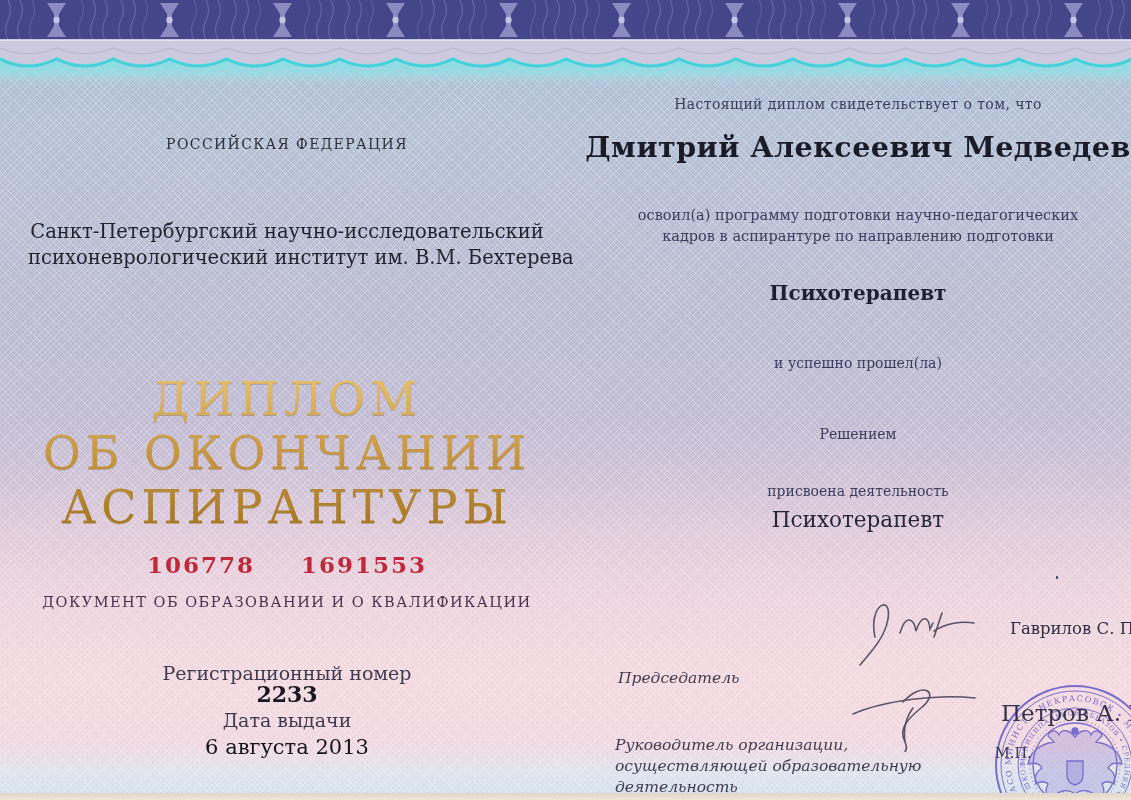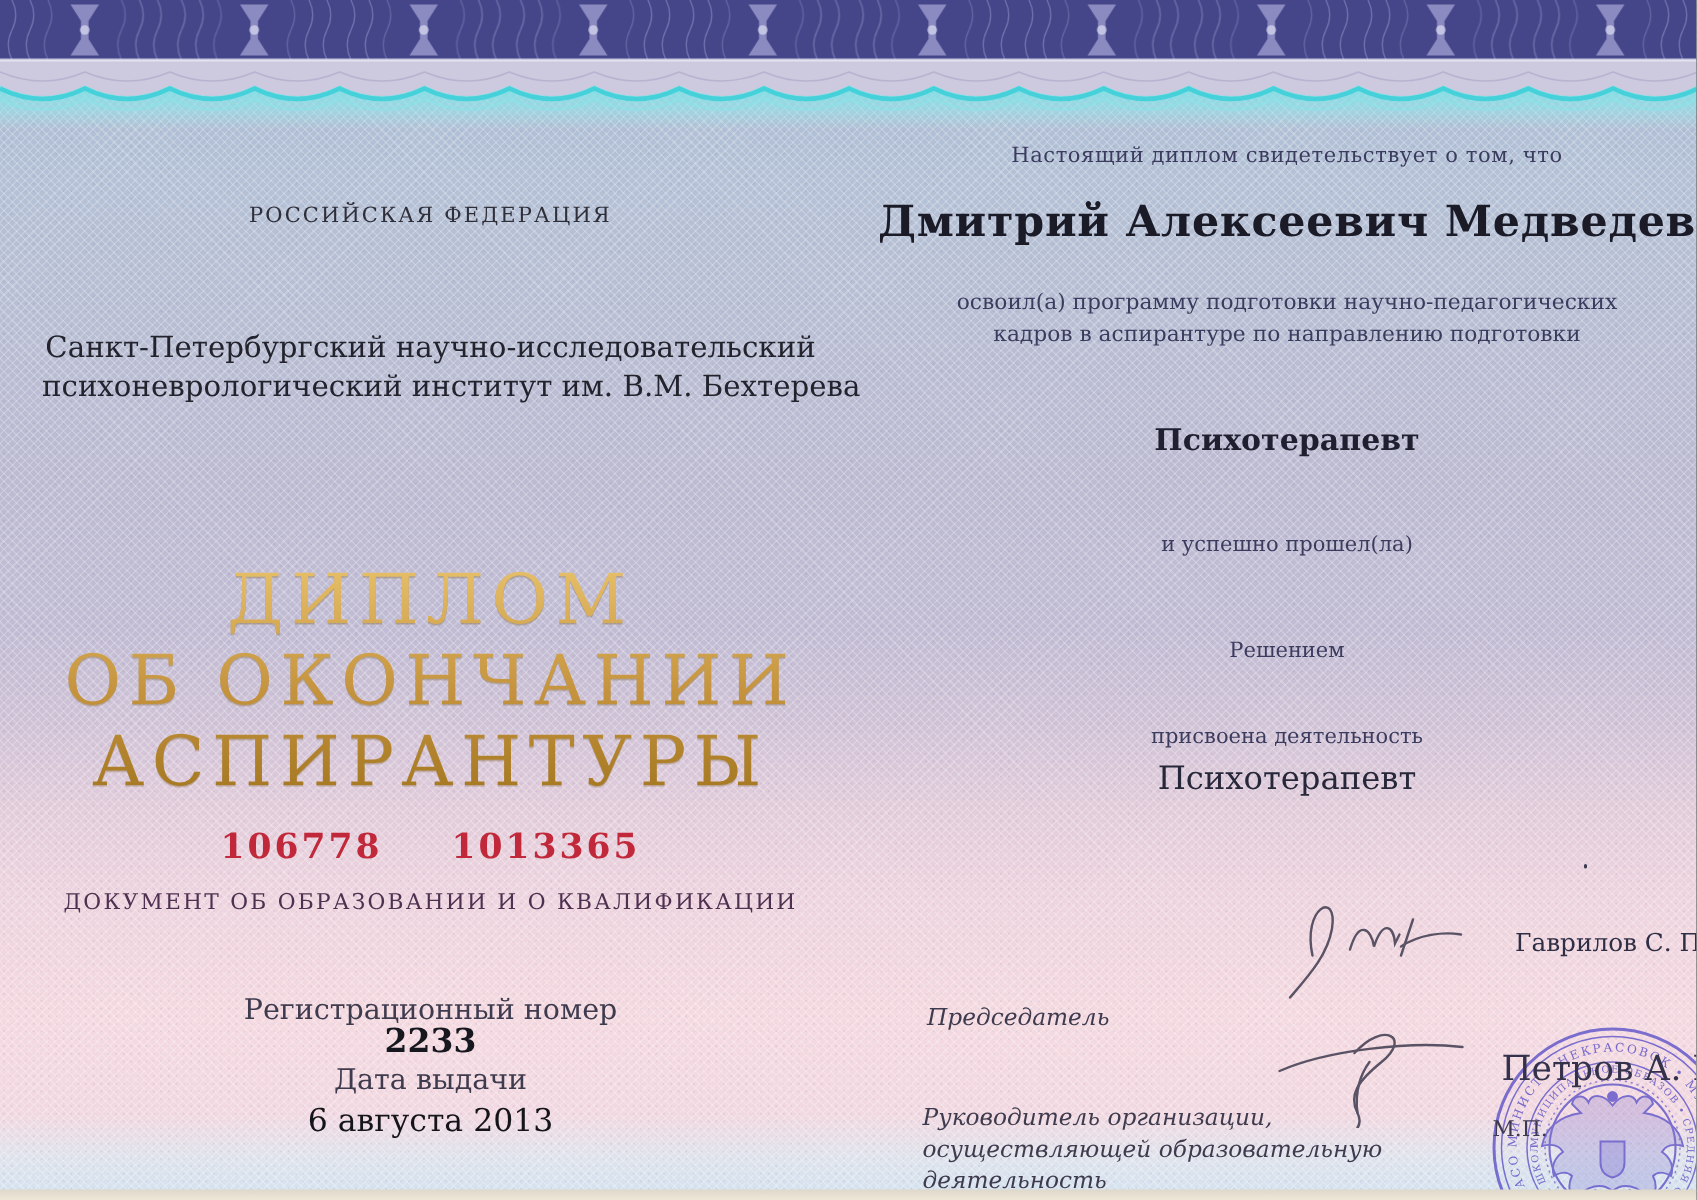--- a/index.html
+++ b/index.html
@@ -31,21 +31,21 @@
     -webkit-background-clip:text; background-clip:text; color:transparent;
     filter:drop-shadow(0 1px 0 rgba(115,82,18,.35));}
   .serials{top:551px; font-size:23px; font-weight:bold; letter-spacing:2px; color:#c1293b;}
   .serials span{margin:0 18px;}
   .dockind{top:594px; font-size:14.5px; letter-spacing:1.5px; color:#4e3050;}
   .small-it{font-size:19px; color:#3f3b4e;}
   .regnum{top:681px; font-size:22px; font-weight:bold; color:#17171f;}
   .issuedate{top:735px; font-size:21px; font-weight:normal; color:#141419;}
   .intro{top:96px; font-size:14px; letter-spacing:.4px; color:#3b3b5e;}
   .holder{top:130px; font-size:28.5px; font-weight:bold; color:#1b1b28; letter-spacing:.5px;}
-  .prog{font-size:14.5px; color:#3b3b5e;}
+  .prog{font-size:14.5px; color:#3b3b5e;margin-top:13px;}
   .field{top:281px; font-size:20px; font-weight:bold; color:#1f1f30;}
   .passed{top:355px; font-size:14px; color:#3b3b5e;}
   .decision{top:426px; font-size:14px; color:#3b3b5e; padding-right:30px;}
   .quallabel{top:483px; font-size:14px; color:#3b3b5e;}
   .qualification{top:507px; font-size:21.5px; color:#27273a;}
   .lab-left{text-align:left; font-style:italic; font-size:15.5px; color:#3f3b4e; line-height:21px;margin-top:48px;}
   .signame{font-size:16.5px; color:#2e2e44; text-align:left;}
   .mp{font-size:14.5px; color:#3c3950;}
   .stray-dot{position:absolute; left:1056px; top:576px; width:2px; height:3px; background:#3a3a50; z-index:2; border-radius:1px;}
   svg{display:block;}
@@ -95,21 +95,21 @@
   <div class="t lcol inst" style="top:246px">психоневрологический институт им. В.М. Бехтерева</div>
 
   <div class="t lcol gold-title">
     <div>ДИПЛОМ</div>
     <div>ОБ ОКОНЧАНИИ</div>
     <div>АСПИРАНТУРЫ</div>
   </div>
 
   <div class="t lcol serials">
     <span>106778</span>
-    <span>1013365</span>
+    <span>1691553</span>
   </div>
 
   <div class="t lcol dockind">ДОКУМЕНТ ОБ ОБРАЗОВАНИИ И О КВАЛИФИКАЦИИ</div>
 
   <div class="t lcol small-it" style="top:662px">Регистрационный номер</div>
   <div class="t lcol regnum">2233</div>
   <div class="t lcol small-it" style="top:709px">Дата выдачи</div>
   <div class="t lcol issuedate">6 августа 2013</div>
 
   <div class="t rcol intro">Настоящий диплом свидетельствует о том, что</div>

